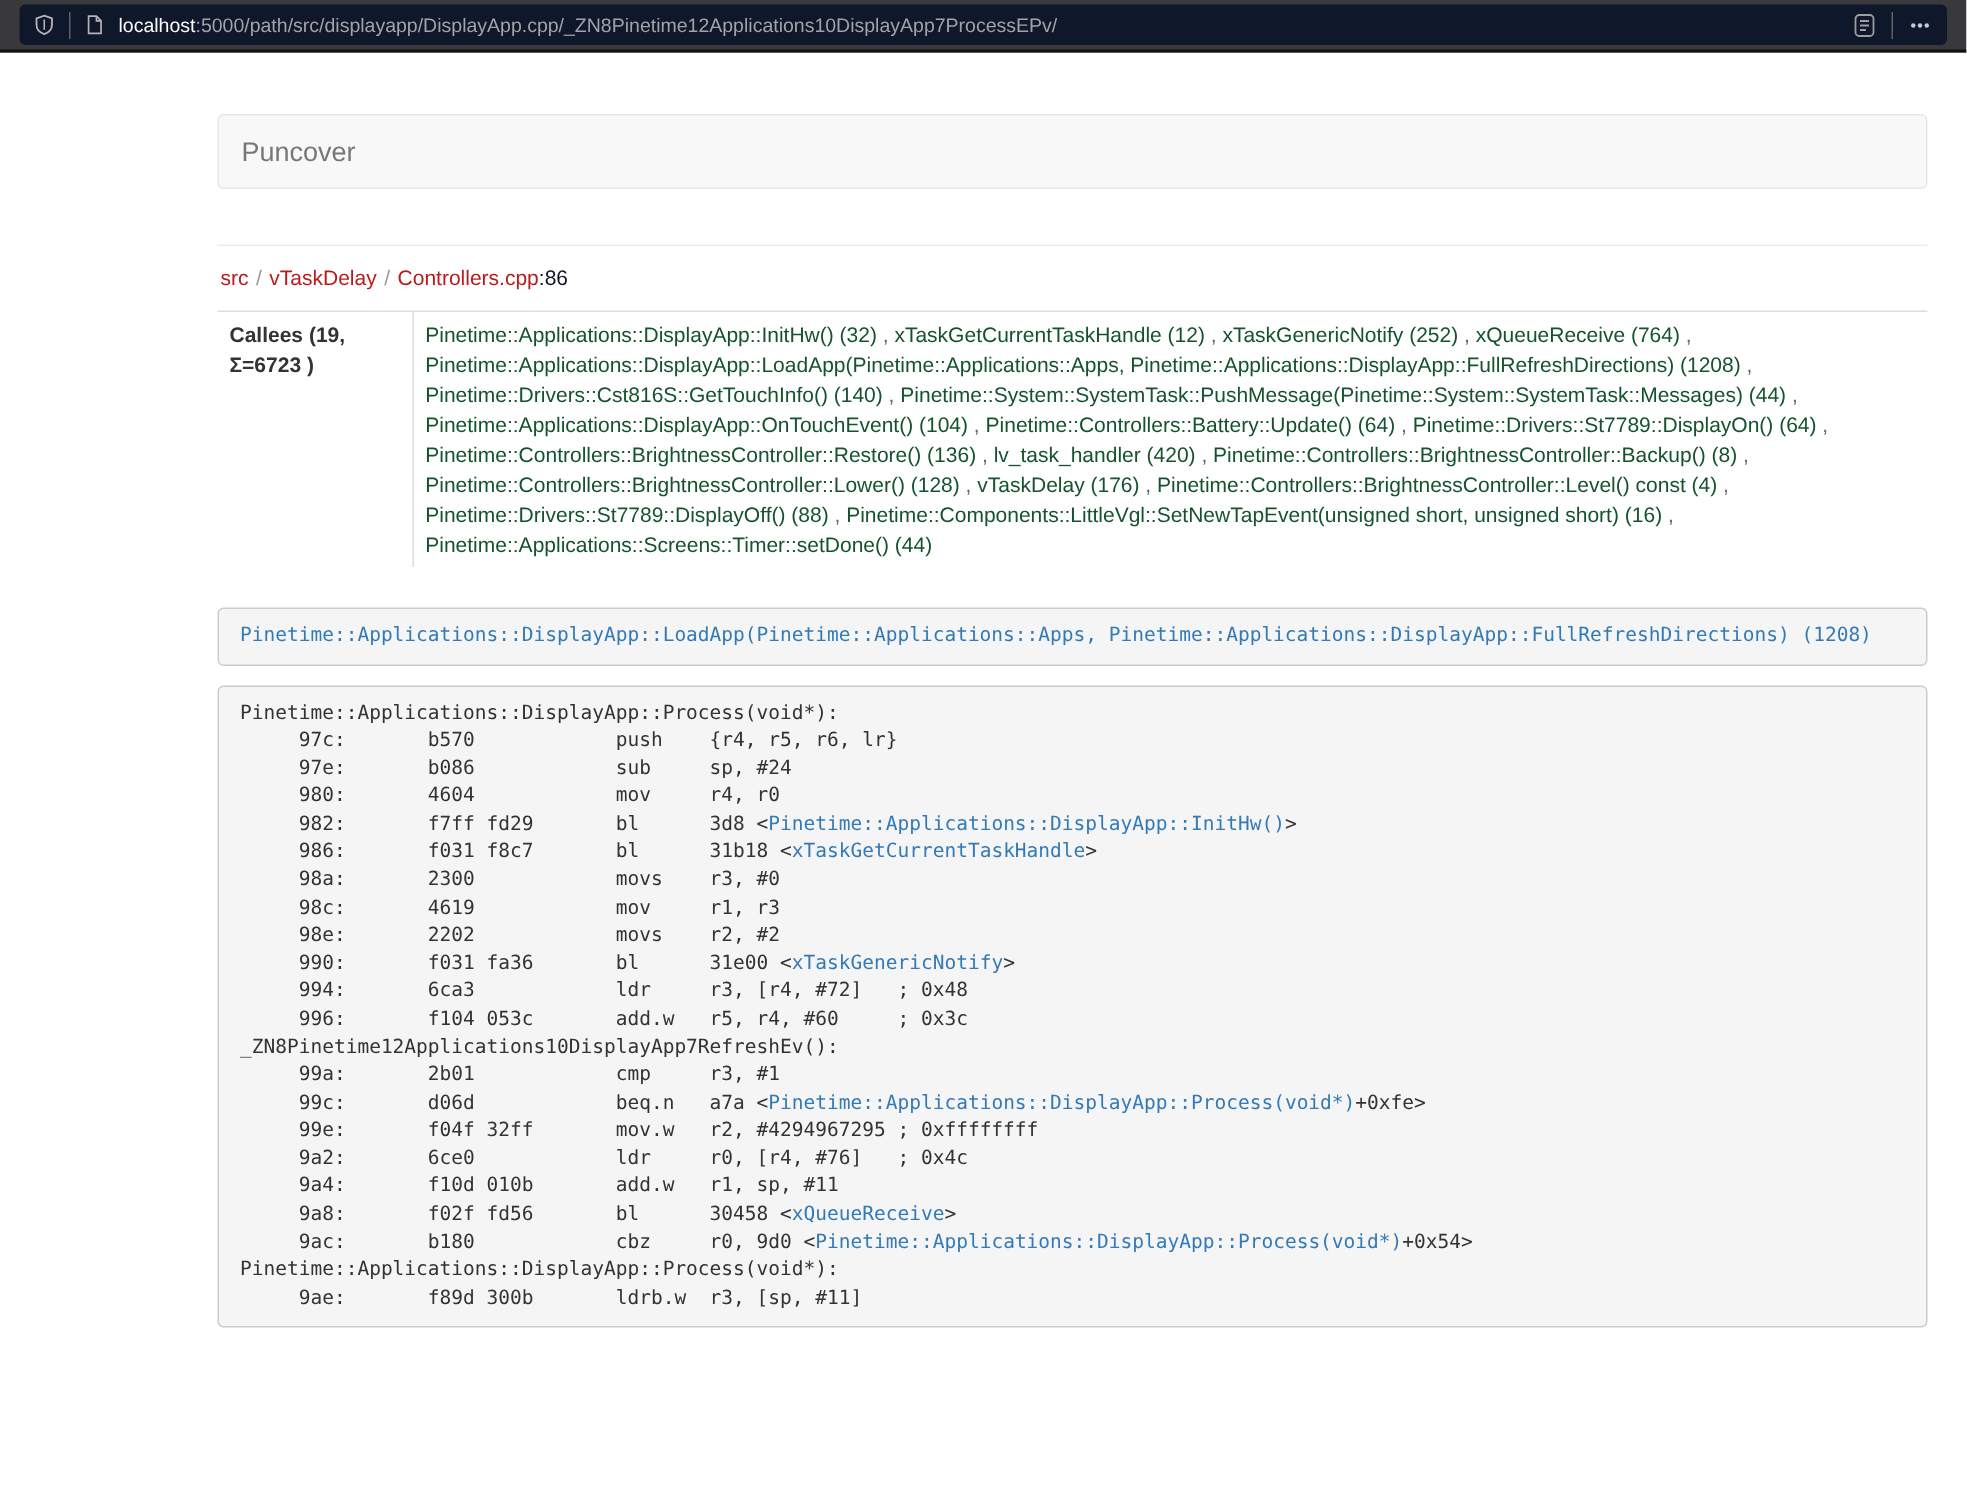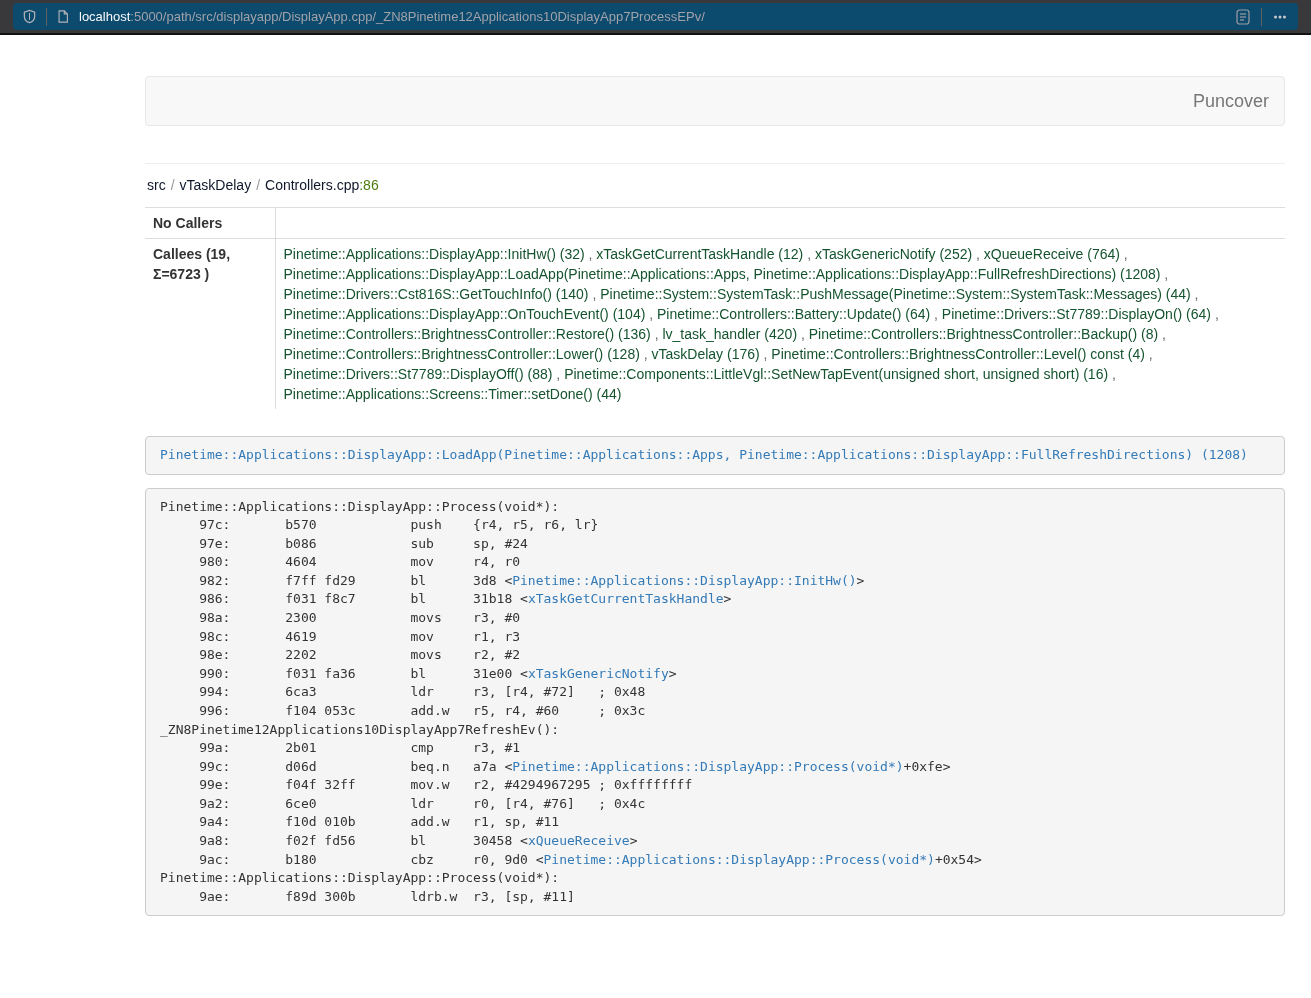--- a/index.html
+++ b/index.html
@@ -8,43 +8,43 @@
     width:1311px; height:998px; overflow:hidden;
     background:#ffffff; color:#333;
     font-family:"Liberation Sans", sans-serif; font-size:14px;
   }
   
   .chrome {
     height:35px; background:#39393c; display:flex; align-items:center;
     padding:0 13px; border-bottom:2px solid #121214;
   }
   .url-bar {
-    flex:1; height:27px; background:#0c4a6e; border-radius:4px;
+    flex:1; height:27px; background:#0f172a; border-radius:4px;
     display:flex; align-items:center; padding:0 9px;
     font-size:13px; color:#a9a9af;
   }
   .chrome-icon { display:inline-flex; align-items:center; }
   .vdiv { width:1px; height:18px; background:#606065; margin:0 9px; display:inline-block; }
   .url-text { white-space:nowrap; overflow:hidden; }
   .url-host { color:#f9f9fb; }
   .url-path { color:#a2a2a9; }
   .flex-sp { flex:1; }
   .reader-btn, .menu-btn { display:inline-flex; align-items:center; cursor:pointer; }
   
   .container { margin-left:145px; width:1140px; padding-top:41px; }
   .navbar {
     height:50px; background:#f8f8f8; border:1px solid #e7e7e7; border-radius:4px;
-    display:flex; align-items:center; padding:0 15px;justify-content:flex-end;
+    display:flex; align-items:center; padding:0 15px;
   }
   .brand { color:#777; font-size:18px; text-decoration:none; }
   hr.rule { border:none; border-top:1px solid #eeeeee; margin:37px 0 13px 0; }
   .breadcrumb { margin:0 0 14px 2px; }
-  .breadcrumb a { color:#0f172a; text-decoration:none; }
+  .breadcrumb a { color:#b91c1c; text-decoration:none; }
   .bsep { color:#999; padding:0 5px; }
-  .bsuffix { color:#4d7c0f; }
+  .bsuffix { color:#0f172a; }
   
   table.main-table { width:100%; border-collapse:collapse; }
   .main-table > tbody > tr > th,
   .main-table > tbody > tr > td {
     border-top:1px solid #ddd; padding:5px 8px; text-align:left;
     vertical-align:top; line-height:20px;
   }
   th.row-label { width:130px; font-weight:bold; color:#333; }
   td.row-content { border-left:1px solid #ddd; }
   td.stats-cell { padding:0; }
@@ -120,24 +120,20 @@
 
   <hr class="rule">
 
   <div class="breadcrumb">
     <a href="#">src</a><span class="bsep">/</span><a href="#">vTaskDelay</a><span class="bsep">/</span><a href="#">Controllers.cpp</a><span class="bsuffix">:86</span>
   </div>
 
   <table class="main-table">
     <tbody>
       <tr>
-        <th class="row-label">No Callers</th>
-        <td class="row-content"></td>
-      </tr>
-      <tr>
         <th class="row-label">Callees (19, Σ=6723 )</th>
         <td class="row-content callees-cell"><a href="#" class="clink">Pinetime::Applications::DisplayApp::InitHw() (32)</a><span class="csep"> , </span><a href="#" class="clink">xTaskGetCurrentTaskHandle (12)</a><span class="csep"> , </span><a href="#" class="clink">xTaskGenericNotify (252)</a><span class="csep"> , </span><a href="#" class="clink">xQueueReceive (764)</a><span class="csep"> , </span><a href="#" class="clink">Pinetime::Applications::DisplayApp::LoadApp(Pinetime::Applications::Apps, Pinetime::Applications::DisplayApp::FullRefreshDirections) (1208)</a><span class="csep"> , </span><a href="#" class="clink">Pinetime::Drivers::Cst816S::GetTouchInfo() (140)</a><span class="csep"> , </span><a href="#" class="clink">Pinetime::System::SystemTask::PushMessage(Pinetime::System::SystemTask::Messages) (44)</a><span class="csep"> , </span><a href="#" class="clink">Pinetime::Applications::DisplayApp::OnTouchEvent() (104)</a><span class="csep"> , </span><a href="#" class="clink">Pinetime::Controllers::Battery::Update() (64)</a><span class="csep"> , </span><a href="#" class="clink">Pinetime::Drivers::St7789::DisplayOn() (64)</a><span class="csep"> , </span><a href="#" class="clink">Pinetime::Controllers::BrightnessController::Restore() (136)</a><span class="csep"> , </span><a href="#" class="clink">lv_task_handler (420)</a><span class="csep"> , </span><a href="#" class="clink">Pinetime::Controllers::BrightnessController::Backup() (8)</a><span class="csep"> , </span><a href="#" class="clink">Pinetime::Controllers::BrightnessController::Lower() (128)</a><span class="csep"> , </span><a href="#" class="clink">vTaskDelay (176)</a><span class="csep"> , </span><a href="#" class="clink">Pinetime::Controllers::BrightnessController::Level() const (4)</a><span class="csep"> , </span><a href="#" class="clink">Pinetime::Drivers::St7789::DisplayOff() (88)</a><span class="csep"> , </span><a href="#" class="clink">Pinetime::Components::LittleVgl::SetNewTapEvent(unsigned short, unsigned short) (16)</a><span class="csep"> , </span><a href="#" class="clink">Pinetime::Applications::Screens::Timer::setDone() (44)</a></td>
       </tr>
     </tbody>
   </table>
 
   <div class="pre-box sig-box">
     <a class="code-link" href="#">Pinetime::Applications::DisplayApp::LoadApp(Pinetime::Applications::Apps, Pinetime::Applications::DisplayApp::FullRefreshDirections) (1208)</a>
   </div>
 

